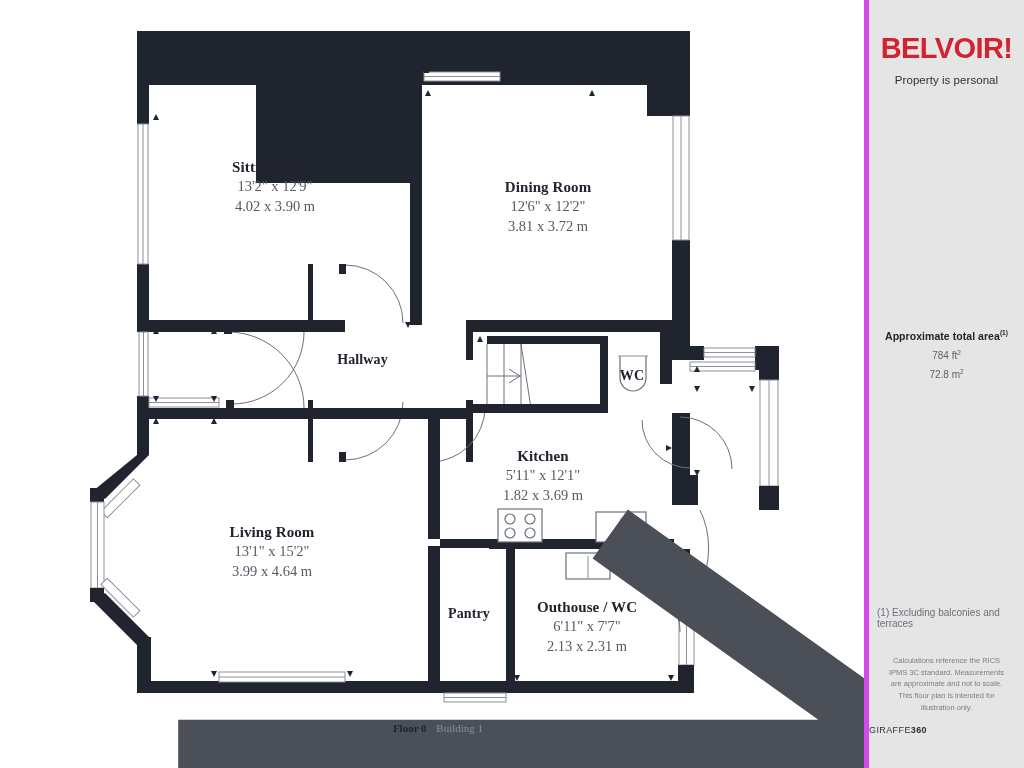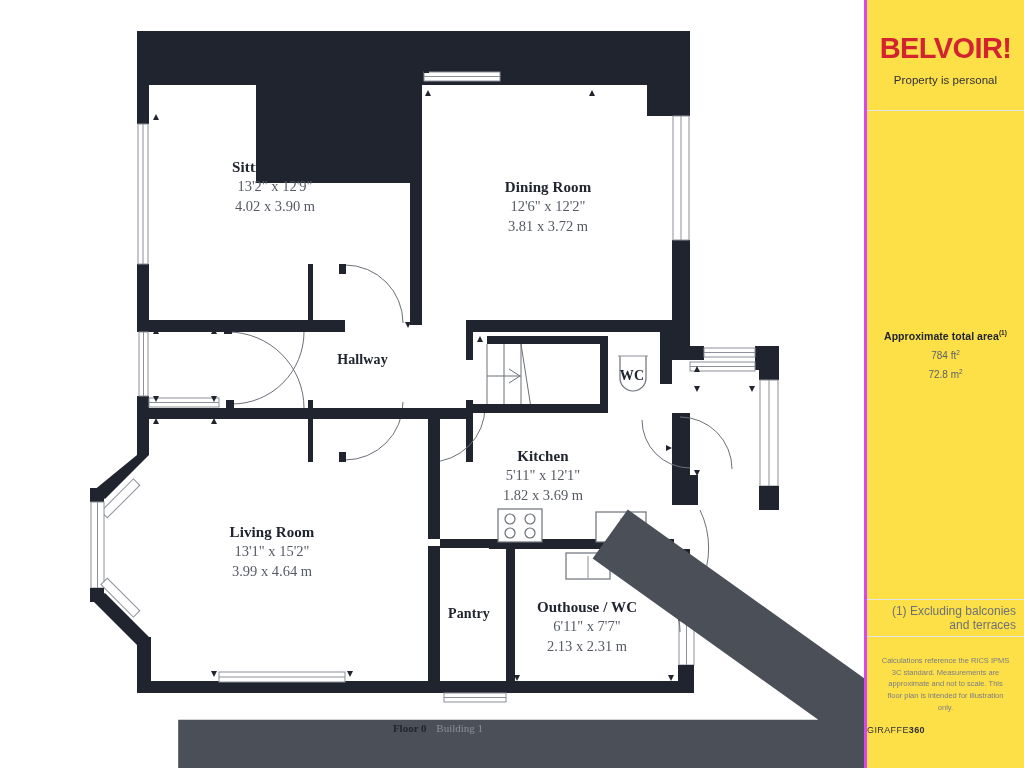--- a/index.html
+++ b/index.html
@@ -66,22 +66,22 @@
     padding-left: 12px;
   }
   #plan-footer .f-floor { font-weight: bold; color: #20242e; }
   #plan-footer .f-bldg { color: #8b8f98; margin-left: 7px; }
 
   
   #sidebar {
     position: absolute;
     left: 864px; top: 0;
     width: 160px; height: 768px;
-    background: #fde047;
-    border-left: 3px solid #d946ef;
+    background: #e5e5e5;
+    border-left: 5px solid #d946ef;
   }
   .sb-sep { height: 1px; background: #e3e4e7; width: 100%; }
 
   #brand {
     height: 110px;
     display: flex; flex-direction: column;
     align-items: center; justify-content: center;
     padding-top: 10px;
   }
   #brand .logo {
@@ -115,23 +115,23 @@
   #area-block .a-val {
     font-size: 10px;
     color: #5d616a;
     margin-top: 7px;
   }
   #area-block .a-val sup { font-size: 6.5px; vertical-align: super; }
 
   #footnote {
     height: 36px;
     display: flex; align-items: center; justify-content: center;
-    font-size: 12px;
+    font-size: 10px;
     color: #6d7078;
-    text-align: right;
+    text-align: left;
     padding: 0 8px;
   }
 
   #disclaimer {
     padding: 18px 14px 0 14px;
     font-size: 7.5px;
     line-height: 1.55;
     color: #7a7d85;
     text-align: center;
   }

